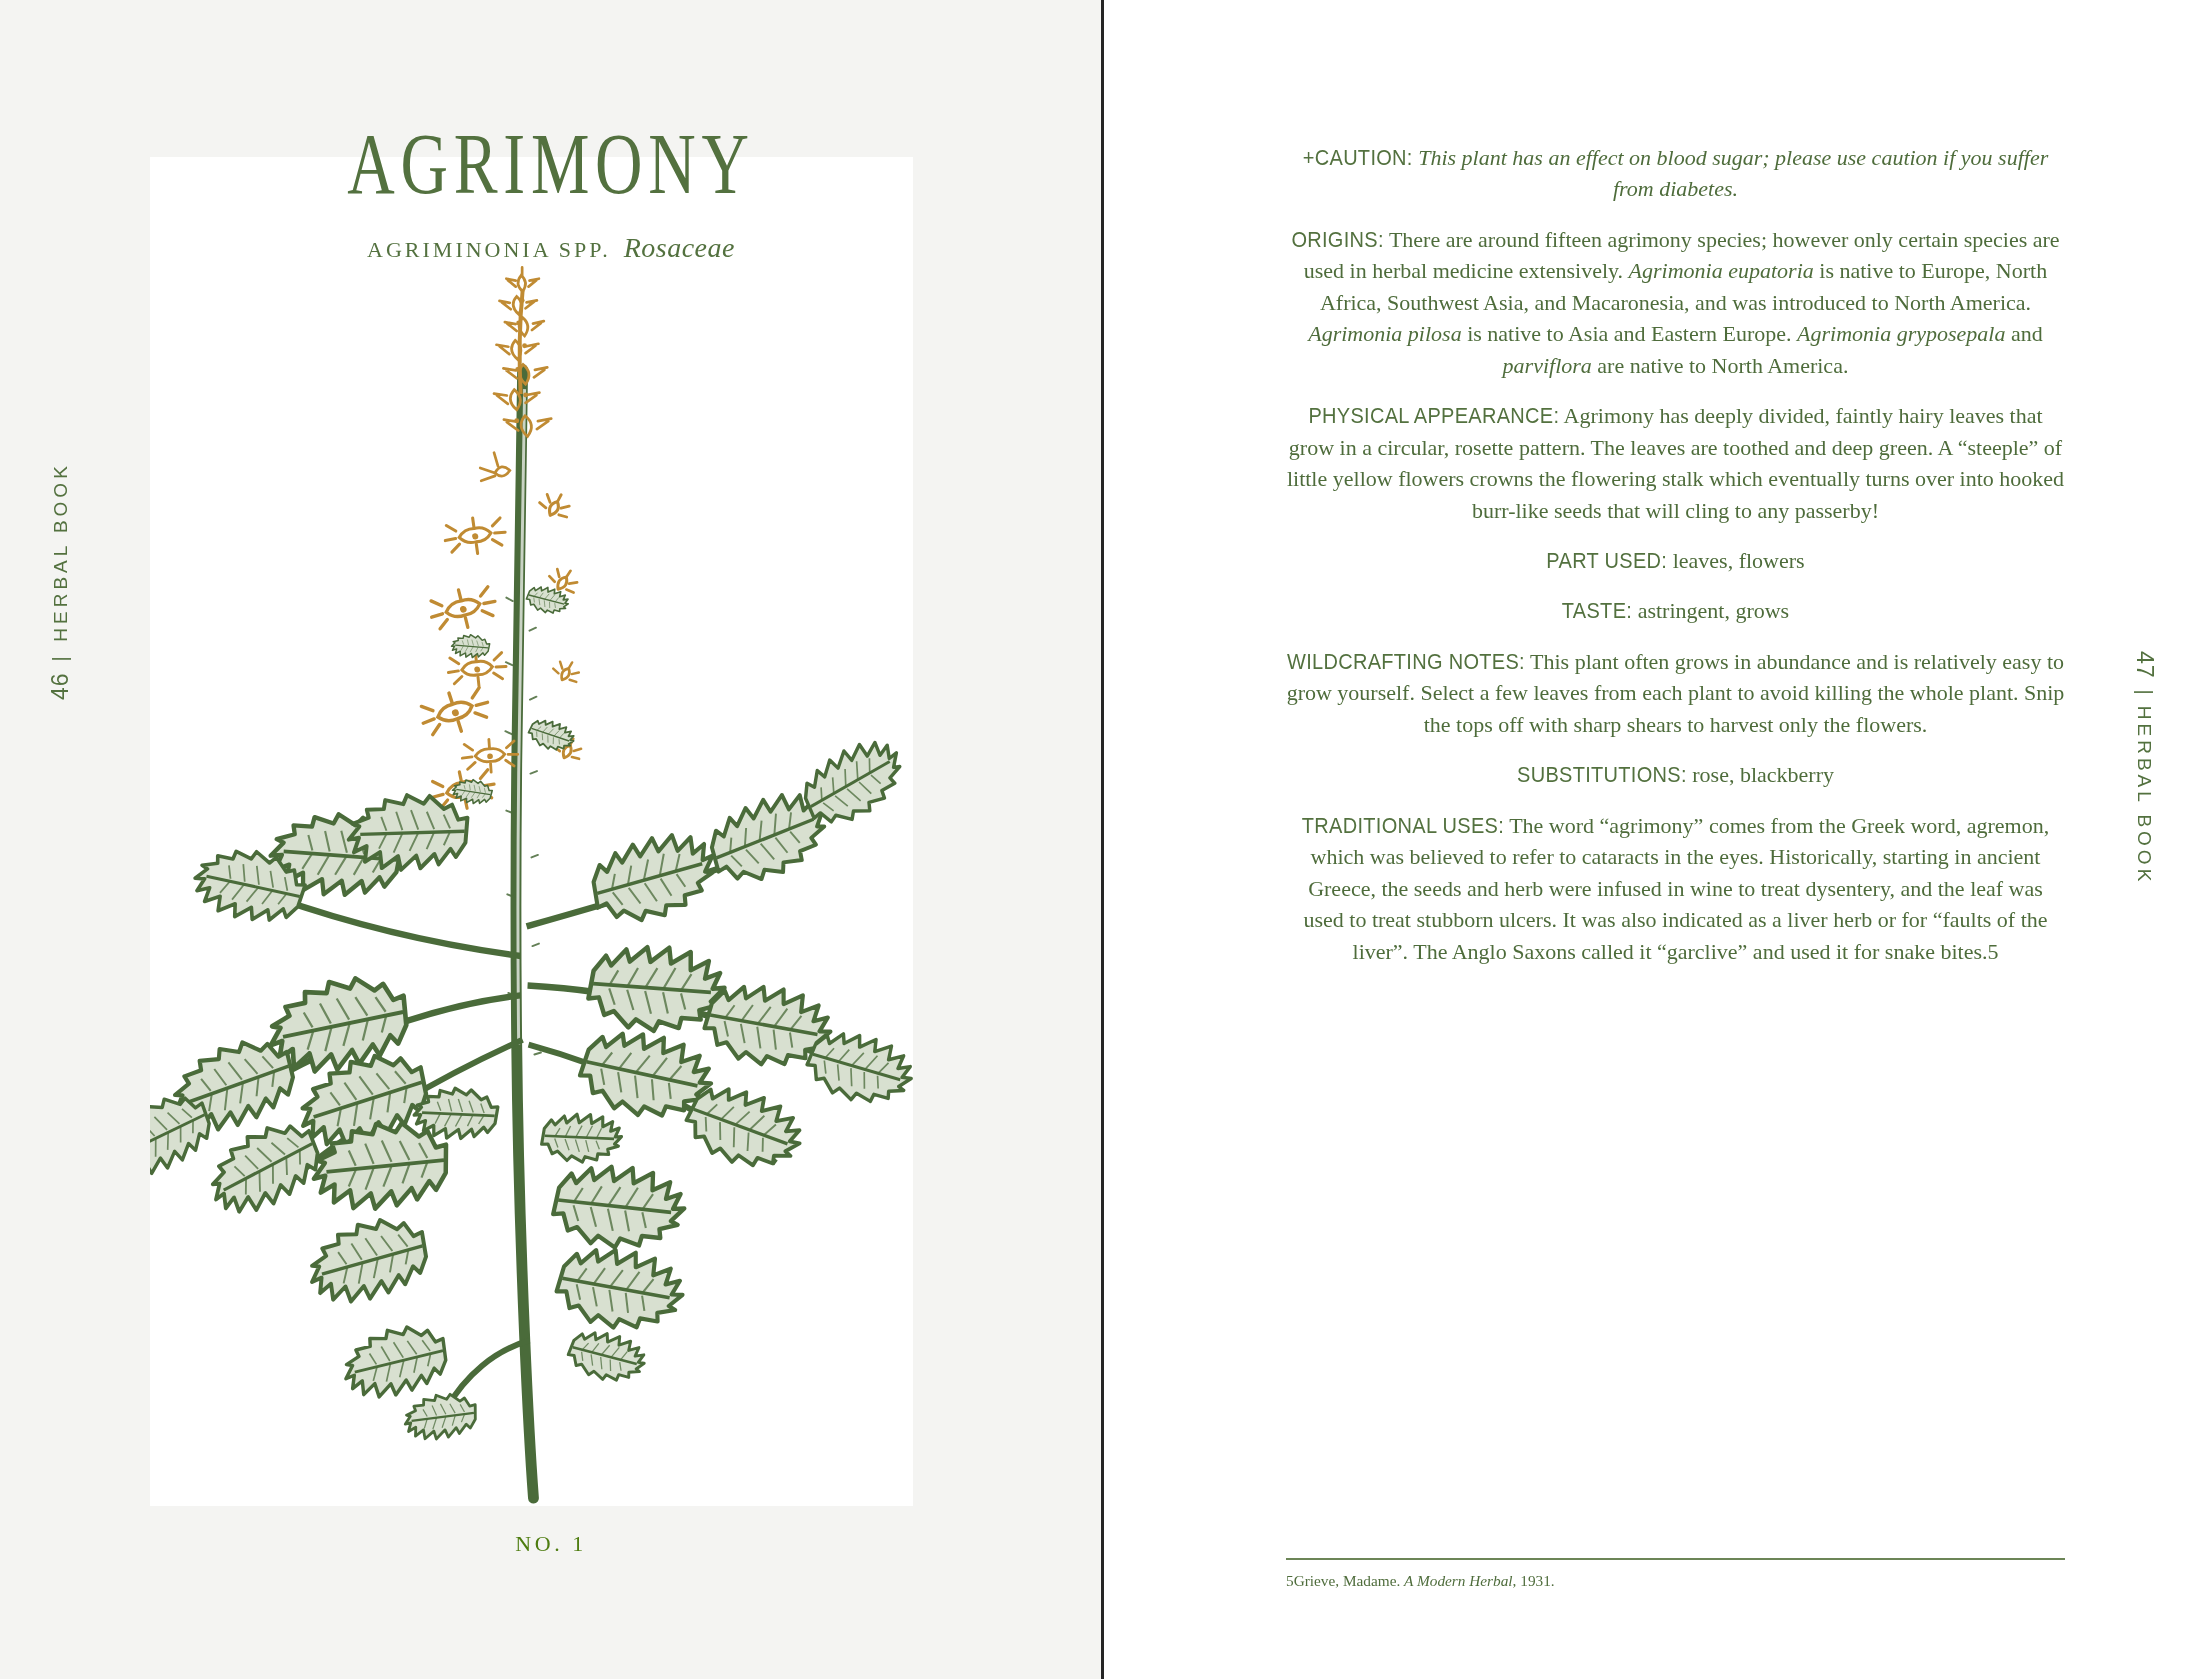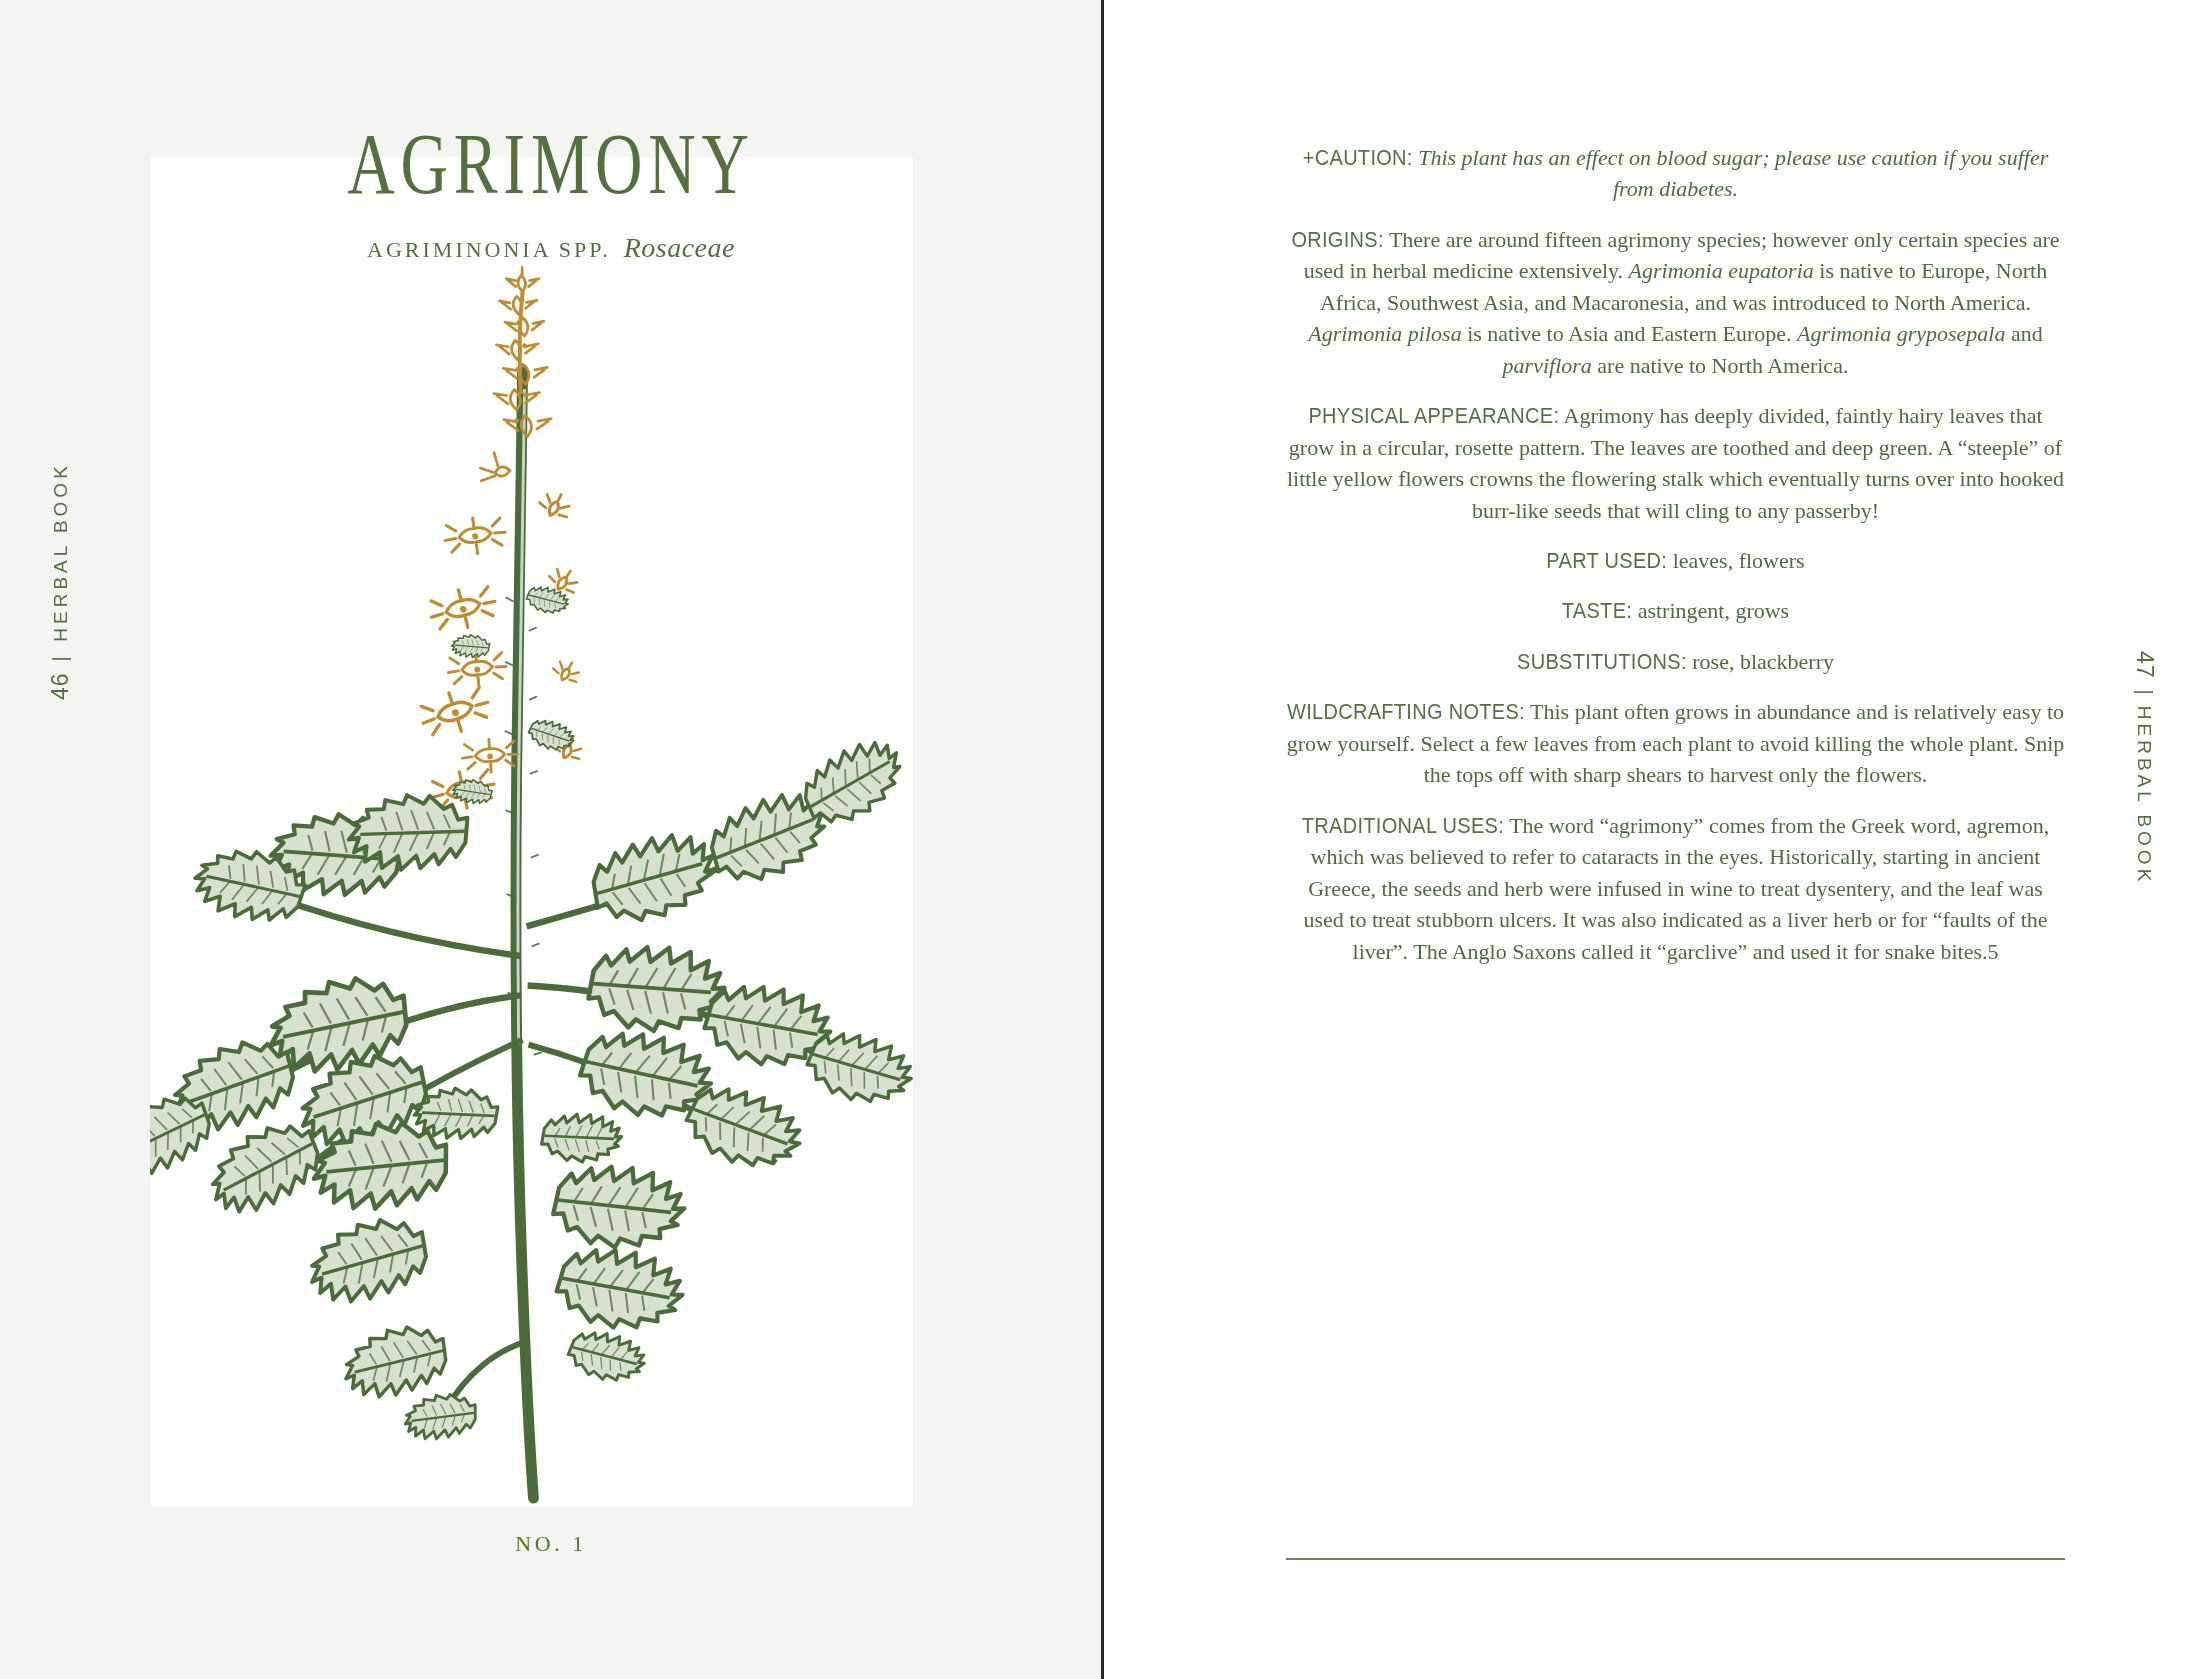--- a/index.html
+++ b/index.html
@@ -393,23 +393,26 @@
       <span class="folio-sep">|</span>
       <span class="folio-label">HERBAL BOOK</span>
     </div>
 
     <div class="content-col" id="entries-col">
         <p class="entry caution"><span class="lbl">+CAUTION:</span> <span class="body">This plant has an effect on blood sugar; please use caution if you suffer from diabetes.</span></p>
         <p class="entry"><span class="lbl">ORIGINS:</span> <span class="body"><span>There are around fifteen agrimony species; however only certain species are used in herbal medicine extensively. </span><span class="ital">Agrimonia eupatoria</span><span> is native to Europe, North Africa, Southwest Asia, and Macaronesia, and was introduced to North America. </span><span class="ital">Agrimonia pilosa</span><span> is native to Asia and Eastern Europe. </span><span class="ital">Agrimonia gryposepala</span><span> and </span><span class="ital">parviflora</span><span> are native to North America.</span></span></p>
         <p class="entry"><span class="lbl">PHYSICAL APPEARANCE:</span> <span class="body">Agrimony has deeply divided, faintly hairy leaves that grow in a circular, rosette pattern. The leaves are toothed and deep green. A “steeple” of little yellow flowers crowns the flowering stalk which eventually turns over into hooked burr-like seeds that will cling to any passerby!</span></p>
         <p class="entry"><span class="lbl">PART USED:</span> <span class="body">leaves, flowers</span></p>
         <p class="entry"><span class="lbl">TASTE:</span> <span class="body">astringent, grows</span></p>
+        <p class="entry"><span class="lbl">WILDCRAFTING NOTES:</span> <span class="body">This plant often grows in abundance and is relatively easy to grow yourself. Select a few leaves from each plant to avoid killing the whole plant. Snip the tops off with sharp shears to harvest only the flowers.</span></p>
         <p class="entry"><span class="lbl">SUBSTITUTIONS:</span> <span class="body">rose, blackberry</span></p>
-        <p class="entry"><span class="lbl">WILDCRAFTING NOTES:</span> <span class="body">This plant often grows in abundance and is relatively easy to grow yourself. Select a few leaves from each plant to avoid killing the whole plant. Snip the tops off with sharp shears to harvest only the flowers.</span></p>
         <p class="entry"><span class="lbl">TRADITIONAL USES:</span> <span class="body">The word “agrimony” comes from the Greek word, agremon, which was believed to refer to cataracts in the eyes. Historically, starting in ancient Greece, the seeds and herb were infused in wine to treat dysentery, and the leaf was used to treat stubborn ulcers. It was also indicated as a liver herb or for “faults of the liver”. The Anglo Saxons called it “garclive” and used it for snake bites.5</span></p>
       </div>
 
     <div class="footnote-wrap">
       <div class="footnote-rule"></div>
+      <div class="footnote-text">
+        <span>5Grieve, Madame. </span><span class="ital">A Modern Herbal</span><span>, 1931.</span>
+      </div>
     </div>
   </div>
 </div>
 
 
 </body></html>

